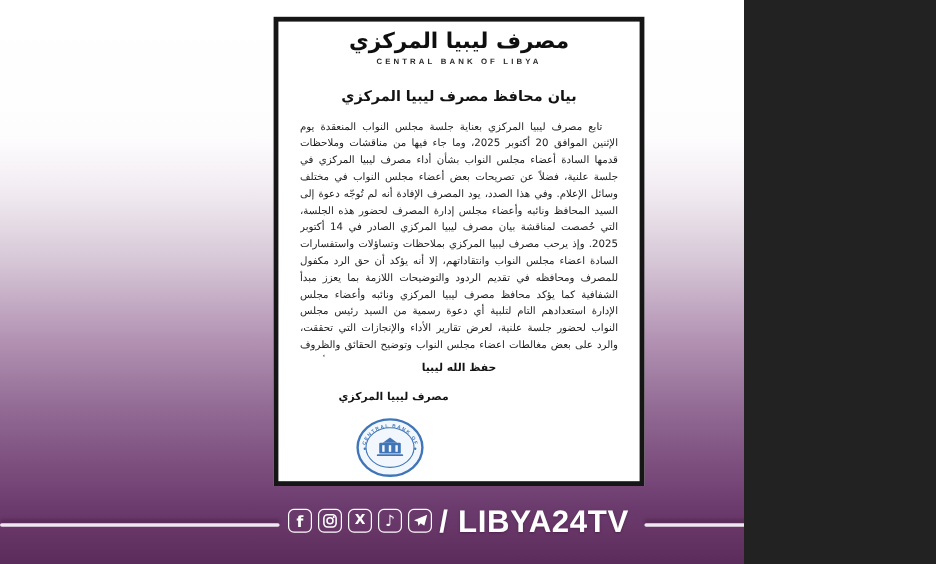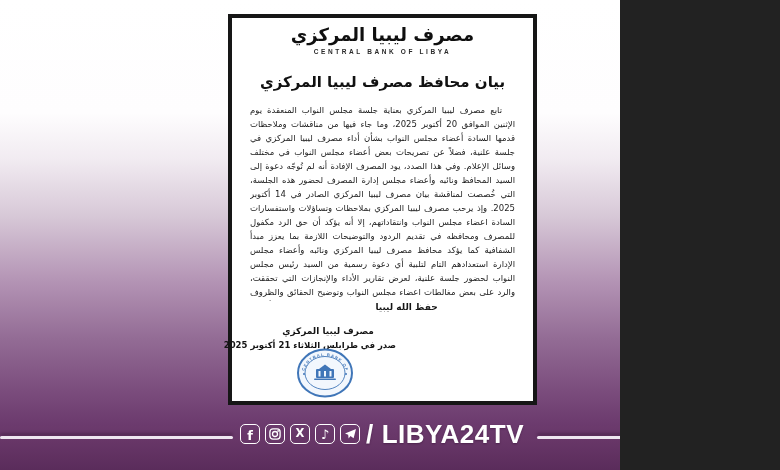--- a/index.html
+++ b/index.html
@@ -19,31 +19,31 @@
   .doc-logo-ar{
     margin-top:7px;text-align:center;font-family:"DejaVu Sans",sans-serif;
     font-size:18px;font-weight:bold;color:#0f0f0f;line-height:20px;direction:rtl;
   }
   .doc-logo-en{
     text-align:center;font-size:6.5px;letter-spacing:2.6px;color:#2a2a2a;
     margin-top:3px;font-weight:bold;
   }
   .doc-title{
     margin-top:18px;text-align:center;font-family:"DejaVu Sans",sans-serif;
-    font-size:15px;font-weight:bold;color:#111;direction:rtl;
+    font-size:12px;font-weight:bold;color:#111;direction:rtl;
   }
   .doc-body{
     margin:12px 18px 0 18px;direction:rtl;text-align:justify;
     font-family:"DejaVu Sans",sans-serif;font-size:8.5px;line-height:14px;
     color:#1d1d1d;text-indent:13px;height:198px;overflow:hidden;
   }
   .doc-closing{
     position:absolute;left:0;top:284px;width:100%;text-align:center;
     font-family:"DejaVu Sans",sans-serif;font-size:9px;font-weight:bold;
-    color:#141414;direction:rtl;padding-left:24px;
+    color:#141414;direction:rtl;
   }
   .doc-signature{
     position:absolute;left:28px;top:306px;width:136px;text-align:center;
     font-family:"DejaVu Sans",sans-serif;color:#141414;direction:rtl;
   }
   .sig-org{font-size:9px;font-weight:bold;line-height:14px;}
   .sig-date{font-size:8.5px;font-weight:bold;line-height:14px;white-space:nowrap;}
   .doc-seal{position:absolute;left:64px;top:330px;width:58px;height:50px;}
   
   .channel-logo{position:absolute;left:729px;top:27px;width:48px;}
@@ -99,21 +99,20 @@
 <div class="stage">
 
   <div class="document">
     <div class="doc-logo-ar">مصرف ليبيا المركزي</div>
     <div class="doc-logo-en">CENTRAL BANK OF LIBYA</div>
     <div class="doc-title">بيان محافظ مصرف ليبيا المركزي</div>
     <div class="doc-body">تابع مصرف ليبيا المركزي بعناية جلسة مجلس النواب المنعقدة يوم الإثنين الموافق 20 أكتوبر 2025، وما جاء فيها من مناقشات وملاحظات قدمها السادة أعضاء مجلس النواب بشأن أداء مصرف ليبيا المركزي في جلسة علنية، فضلاً عن تصريحات بعض أعضاء مجلس النواب في مختلف وسائل الإعلام. وفي هذا الصدد، يود المصرف الإفادة أنه لم تُوجّه دعوة إلى السيد المحافظ ونائبه وأعضاء مجلس إدارة المصرف لحضور هذه الجلسة، التي خُصصت لمناقشة بيان مصرف ليبيا المركزي الصادر في 14 أكتوبر 2025. وإذ يرحب مصرف ليبيا المركزي بملاحظات وتساؤلات واستفسارات السادة اعضاء مجلس النواب وانتقاداتهم، إلا أنه يؤكد أن حق الرد مكفول للمصرف ومحافظه في تقديم الردود والتوضيحات اللازمة بما يعزز مبدأ الشفافية كما يؤكد محافظ مصرف ليبيا المركزي ونائبه وأعضاء مجلس الإدارة استعدادهم التام لتلبية أي دعوة رسمية من السيد رئيس مجلس النواب لحضور جلسة علنية، لعرض تقارير الأداء والإنجازات التي تحققت، والرد على بعض مغالطات اعضاء مجلس النواب وتوضيح الحقائق والظروف والتحديات التي واجهها ويُواجهها المصرف، وذلك لإحاطة السادة أعضاء مجلس النواب والشعب الليبي بكافة التفاصيل بكل شفافية وموضوعية.</div>
     <div class="doc-closing">حفظ الله ليبيا</div>
     <div class="doc-signature">
       <div class="sig-org">مصرف ليبيا المركزي</div>
-      <div class="sig-date">صدر في طرابلس الثلاثاء 21 أكتوبر 2025</div>
     </div>
     <svg class="doc-seal" viewBox="0 0 58 50">
       <defs>
         <path id="sealArc" d="M 8,27 A 21,19 0 0 1 50,27" fill="none"></path>
       </defs>
       <ellipse cx="29" cy="25" rx="27" ry="23.5" fill="#f2f7fd" stroke="#4076b8" stroke-width="2"></ellipse>
       <ellipse cx="29" cy="25" rx="20" ry="16.5" fill="none" stroke="#4076b8" stroke-width="0.9"></ellipse>
       <text font-size="4" fill="#4076b8" letter-spacing="1.1" font-weight="bold" font-family="Liberation Sans, sans-serif">
         <textPath href="#sealArc" startOffset="4">CENTRAL BANK OF LIBYA</textPath>
       </text>

